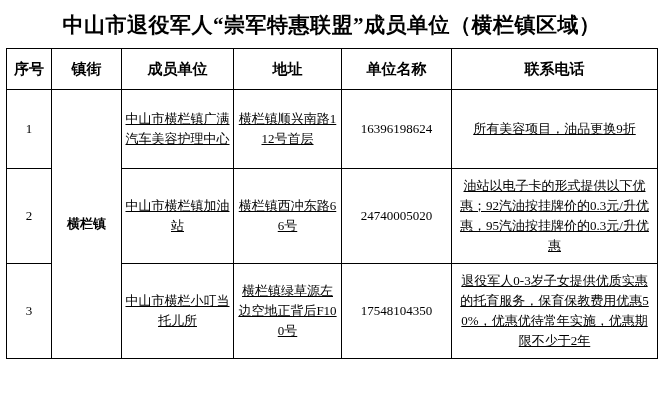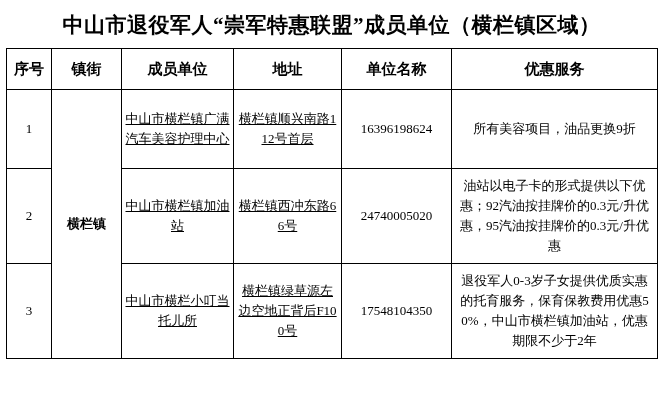--- a/index.html
+++ b/index.html
@@ -57,21 +57,21 @@
   .col-town { width: 70px; }
   .col-name { width: 112px; }
   .col-addr { width: 108px; }
   .col-phone { width: 110px; }
   .col-svc { width: 206px; }
 
   td.seq-cell { font-size: 14px; }
   td.town-cell { font-size: 14px; font-weight: bold; }
   td.name-cell, td.addr-cell { font-size: 13.5px; text-decoration: underline; }
   td.phone-cell { font-size: 13.5px; }
-  td.svc-cell { font-size: 13px; line-height: 20px; padding: 5px 6px; }
+  td.svc-cell { font-size: 13px; line-height: 20px; padding: 5px 6px; text-decoration: underline; }
 
   tr.row-1 td { height: 70px; }
   tr.row-2 td { height: 86px; }
   tr.row-3 td { height: 86px; }
 </style>
 </head>
 <body>
 
 <div class="page">
 
@@ -86,21 +86,21 @@
       <col class="col-phone">
       <col class="col-svc">
     </colgroup>
     <thead>
       <tr>
         <th>序号</th>
         <th>镇街</th>
         <th>成员单位</th>
         <th>地址</th>
         <th>单位名称</th>
-        <th>优惠服务</th>
+        <th>联系电话</th>
       </tr>
     </thead>
     <tbody>
       <tr class="row-1">
         <td class="seq-cell">1</td>
         <td class="town-cell" rowspan="3">横栏镇</td>
         <td class="name-cell">中山市横栏镇广满汽车美容护理中心</td>
         <td class="addr-cell">横栏镇顺兴南路112号首层</td>
         <td class="phone-cell">16396198624</td>
         <td class="svc-cell">所有美容项目，油品更换9折</td>
@@ -110,18 +110,18 @@
         <td class="name-cell">中山市横栏镇加油站</td>
         <td class="addr-cell">横栏镇西冲东路66号</td>
         <td class="phone-cell">24740005020</td>
         <td class="svc-cell">油站以电子卡的形式提供以下优惠；92汽油按挂牌价的0.3元/升优惠，95汽油按挂牌价的0.3元/升优惠</td>
       </tr>
       <tr class="row-3">
         <td class="seq-cell">3</td>
         <td class="name-cell">中山市横栏小叮当托儿所</td>
         <td class="addr-cell">横栏镇绿草源左边空地正背后F100号</td>
         <td class="phone-cell">17548104350</td>
-        <td class="svc-cell">退役军人0-3岁子女提供优质实惠的托育服务，保育保教费用优惠50%，中山市横栏镇加油站，优惠期限不少于2年</td>
+        <td class="svc-cell">退役军人0-3岁子女提供优质实惠的托育服务，保育保教费用优惠50%，优惠优待常年实施，优惠期限不少于2年</td>
       </tr>
     </tbody>
   </table>
 
 </div>
 
 </body></html>

